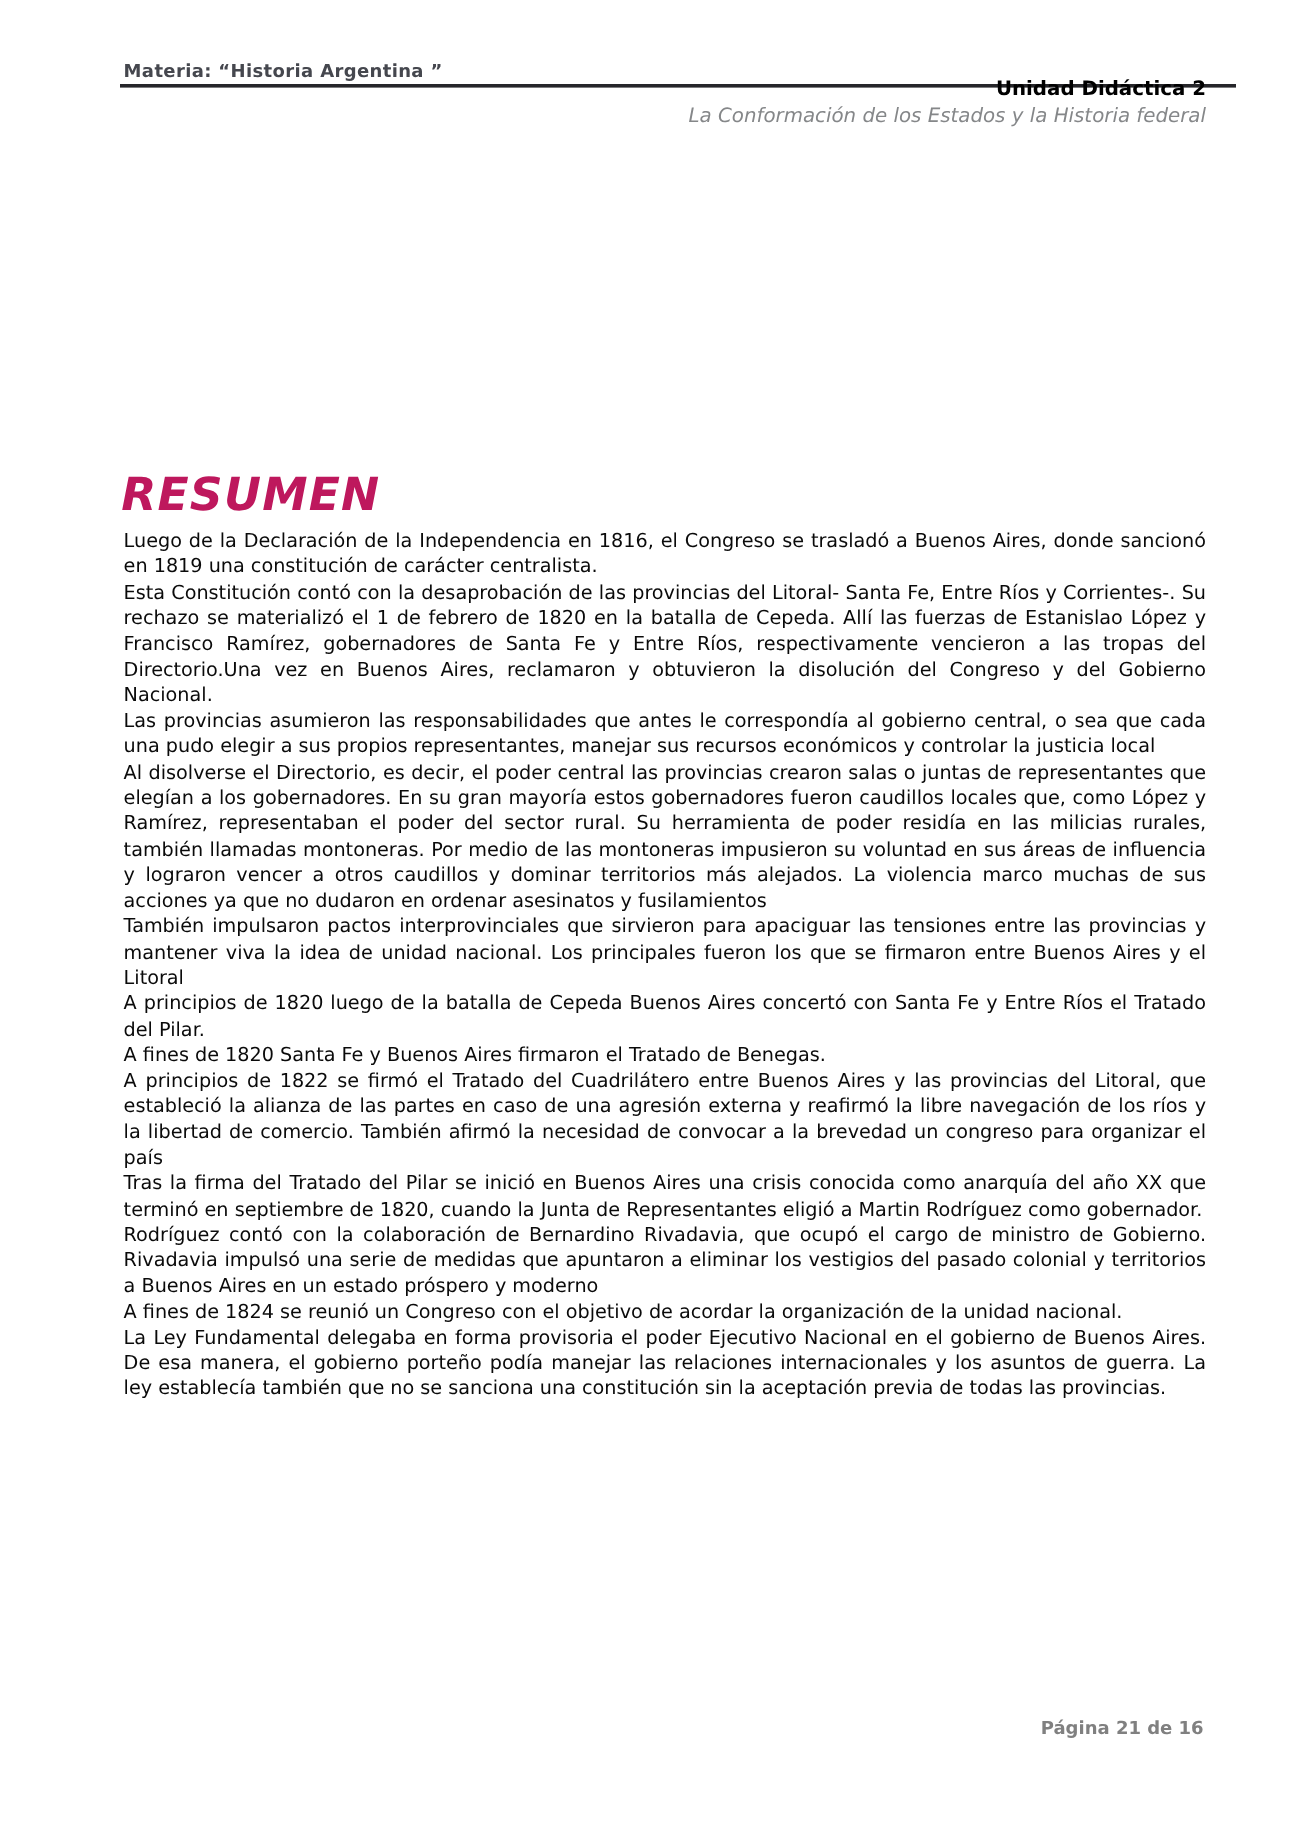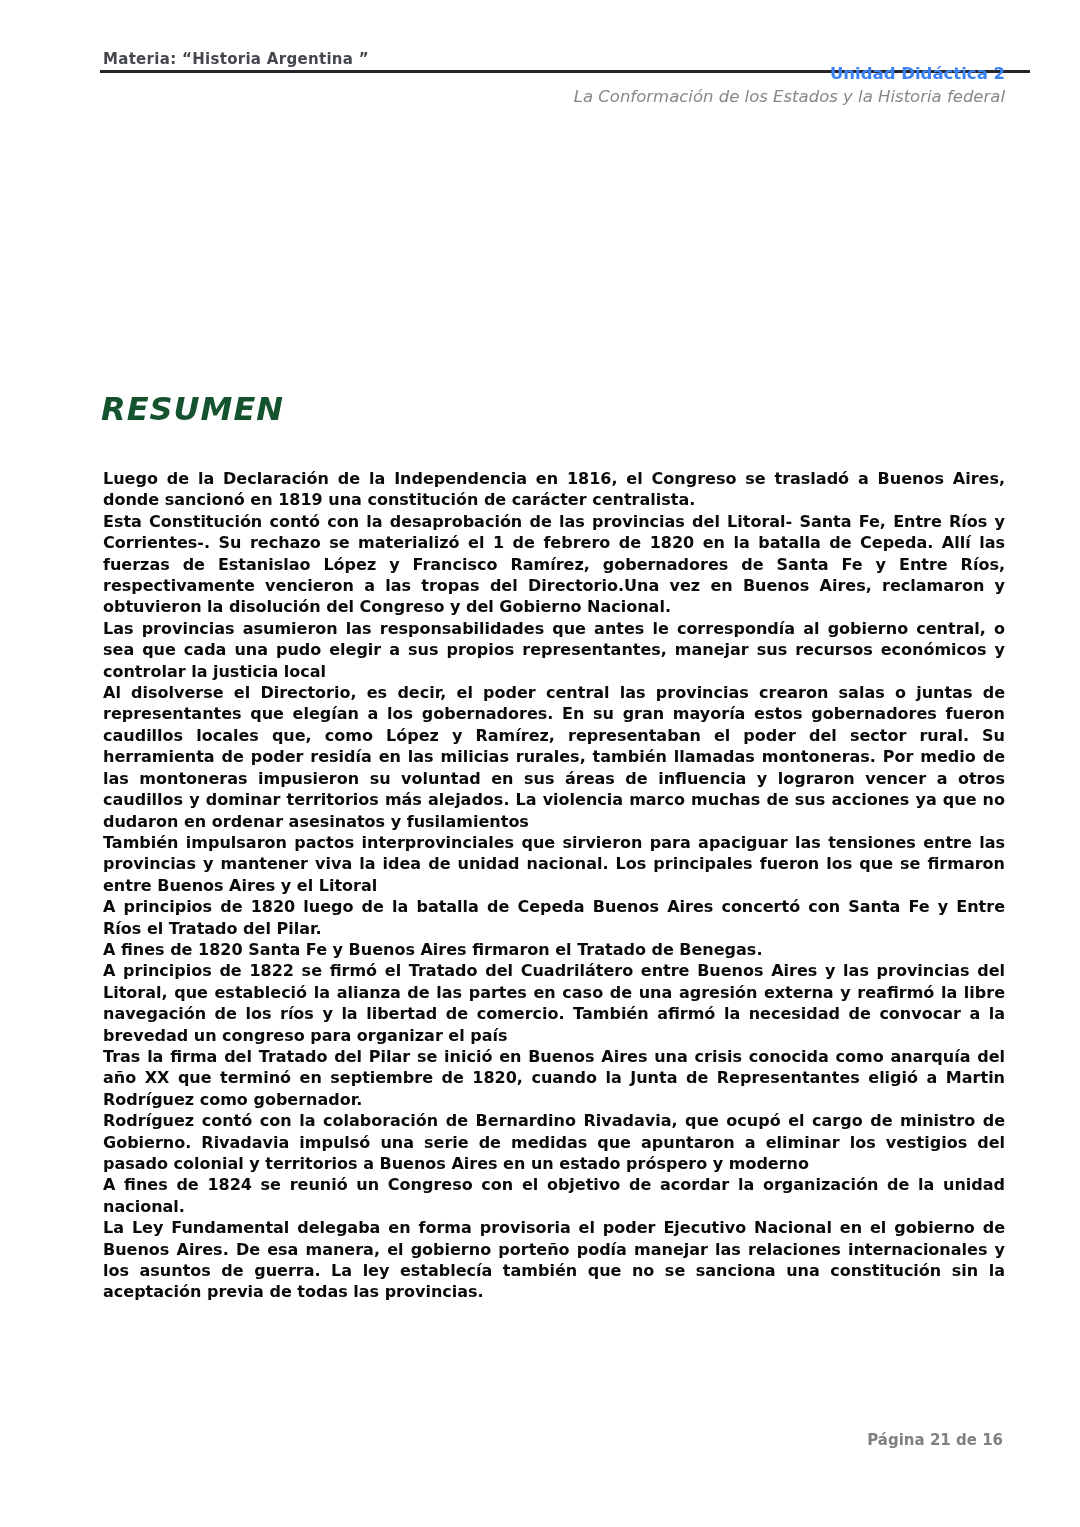--- a/index.html
+++ b/index.html
@@ -32,49 +32,48 @@
     width: 930px;
     height: 3px;
     background: #26262a;
   }
   .unit-title {
     position: absolute;
     right: 75px;
     top: 63px;
     font-size: 16.5px;
     font-weight: bold;
-    color: #3b82f6;
+    color: #000000;
     line-height: 21px;
   }
   .unit-subtitle {
     position: absolute;
     right: 75px;
     top: 86px;
     font-size: 16.5px;
     font-style: italic;
     color: #858789;
     line-height: 21px;
   }
   .section-title {
     position: absolute;
     left: 101px;
     top: 390px;
     margin: 0;
-    font-size: 32px;
+    font-size: 38px;
     font-weight: bold;
     font-style: italic;
     letter-spacing: 1px;
-    color: #14532d;
+    color: #be185d;
   }
   .doc-body {
     position: absolute;
     left: 103px;
-    top: 468px;
+    top: 440px;
     width: 902px;
-    font-weight: bold;
   }
   .doc-body p {
     margin: 0;
     font-size: 16px;
     line-height: 21.4px;
     text-align: justify;
     color: #0a0a0a;
   }
   .page-footer {
     position: absolute;

